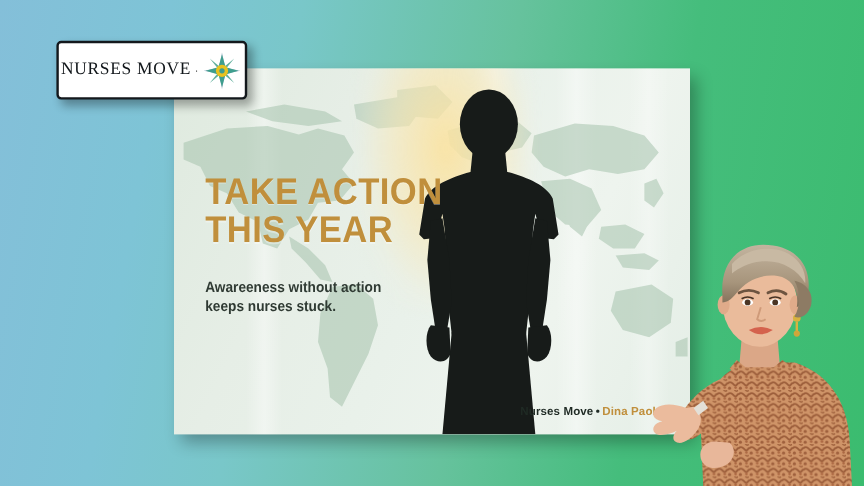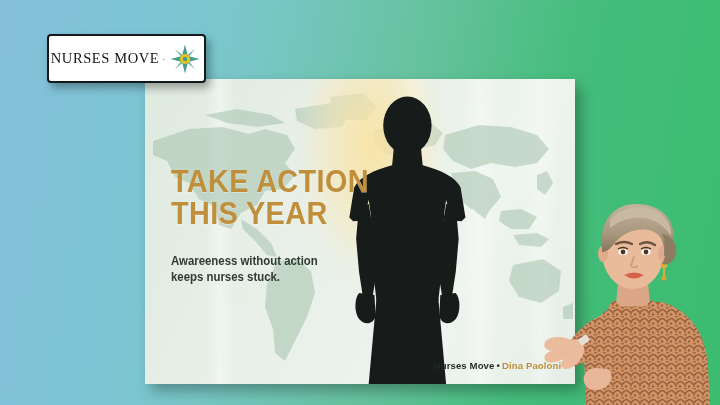--- a/index.html
+++ b/index.html
@@ -9,21 +9,20 @@
     position:relative;
     background:linear-gradient(100deg,#84bfd9 0%,#7ec4d6 18%,#79c7c9 32%,#66c29d 55%,#45bd7c 74%,#3bbc6f 100%);
   }
 
   
   #slide {
     position:absolute; left:145px; top:57px; width:430px; height:305px;
     box-shadow:6px 7px 13px rgba(0,0,0,.30);
     overflow:hidden;
     background:linear-gradient(115deg,#dfeadf 0%,#e6eee6 28%,#e9f1ea 50%,#eef4ee 72%,#e4eee6 100%);
-    margin-top:22px;
   }
   
   #glow {
     position:absolute; left:50%; top:-14%; width:34%; height:80%;
     transform:translateX(-42%);
     background:radial-gradient(ellipse at 50% 45%, rgba(250,226,160,.92) 0%, rgba(249,231,180,.55) 42%, rgba(245,240,215,.16) 68%, rgba(255,255,255,0) 82%);
     filter:blur(5px);
   }
   
   #bands {

